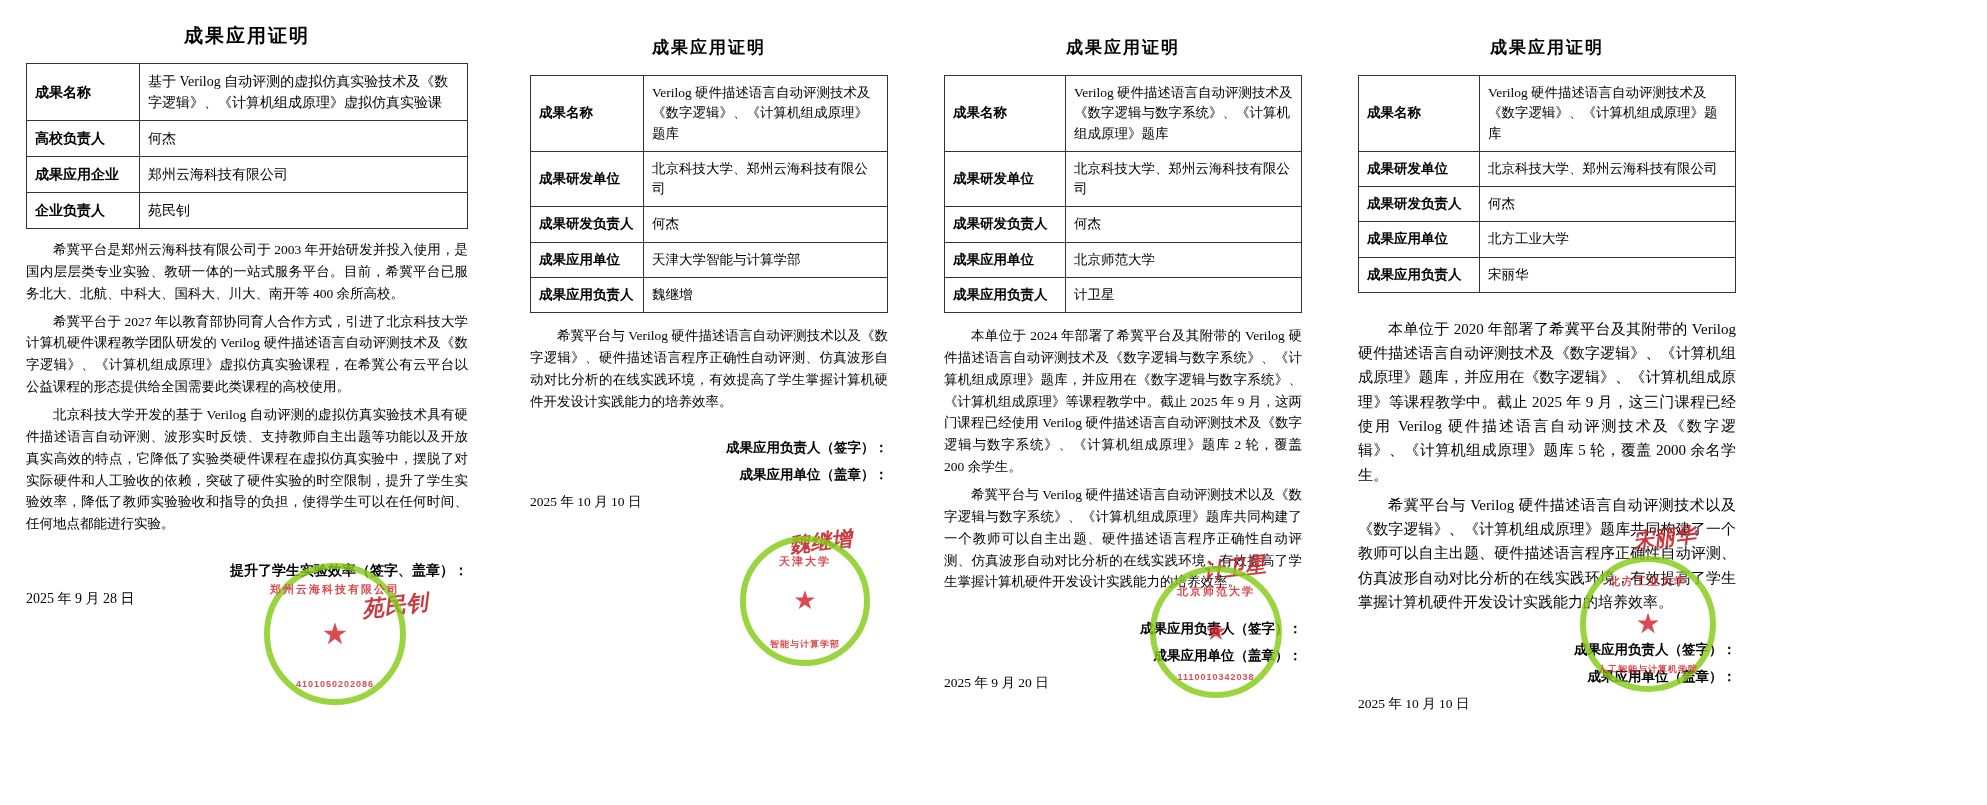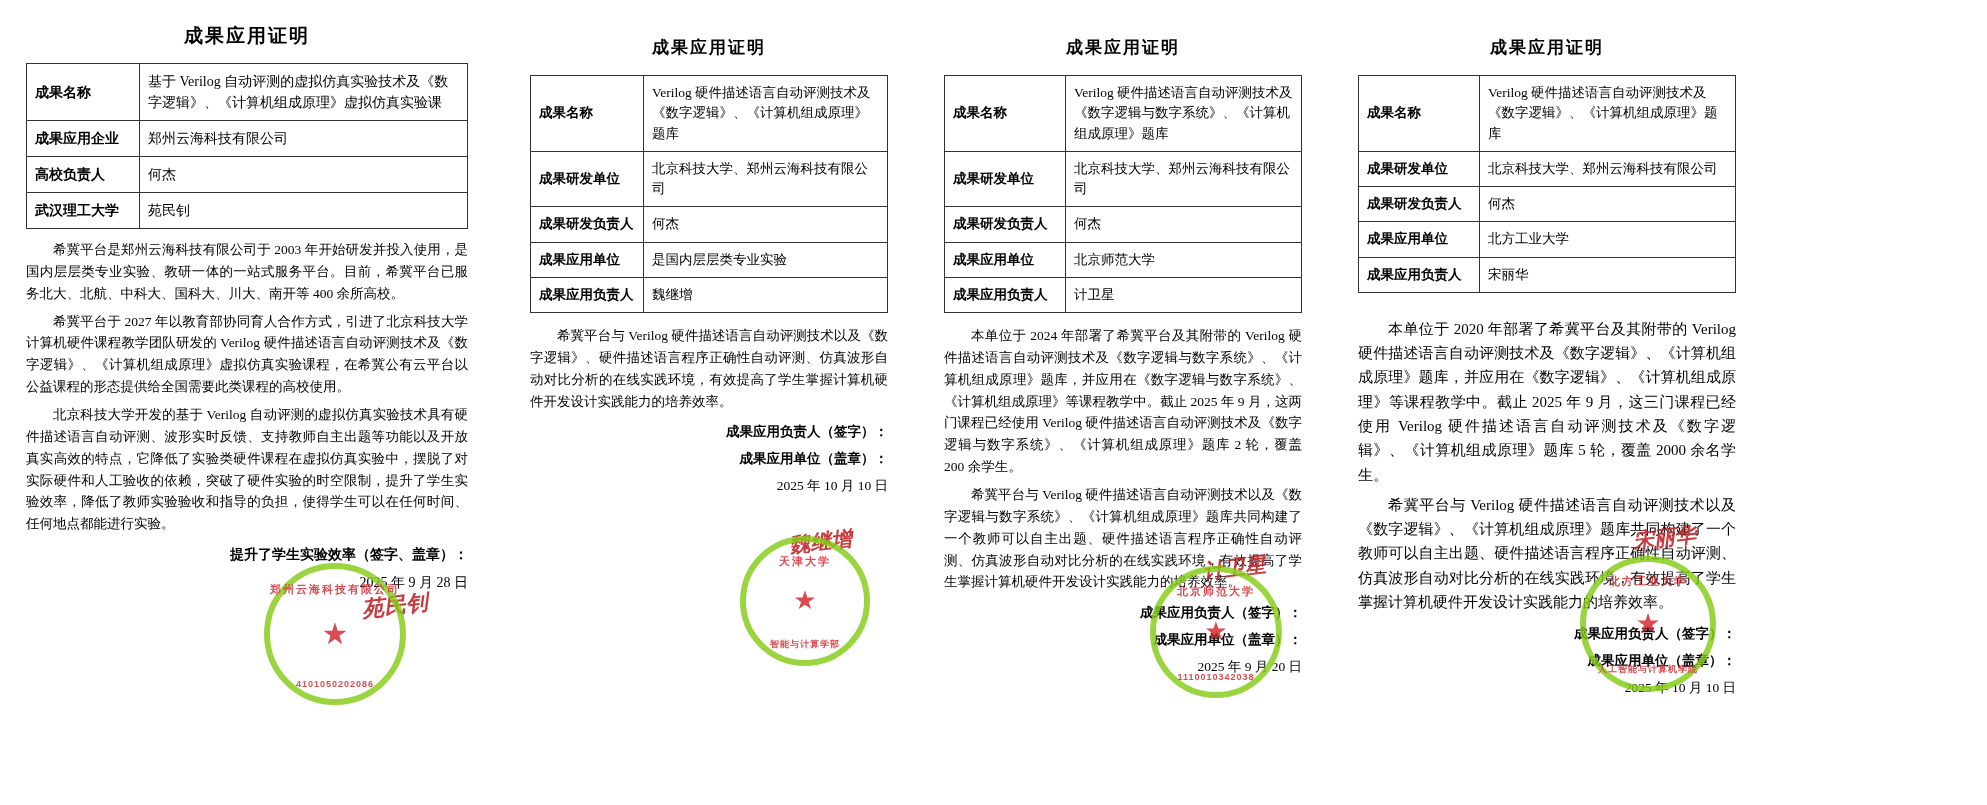--- a/index.html
+++ b/index.html
@@ -55,32 +55,32 @@
   table.meta td.v {
     text-align: left;
   }
   .body-text p {
     margin: 0 0 6px 0;
     text-indent: 2em;
     line-height: 1.62;
     text-align: justify;
   }
   .sign-block {
-    margin-top: 6px;
+    margin-top: 22px;
     line-height: 2.0;
   }
   .sign-line {
     text-align: right;
     white-space: nowrap;
   }
   .sign-line .lead {
     font-weight: bold;
   }
   .date-line {
-    text-align: right;
+    text-align: left;
     white-space: nowrap;
   }
   
   .seal {
     position: absolute;
     border-radius: 50%;
     border: 6px solid #84cc16;
     color: #d2232a;
     opacity: 0.82;
     pointer-events: none;
@@ -156,29 +156,29 @@
     <div class="doc-inner">
       <div class="doc-title">成果应用证明</div>
 
       <table class="meta">
         <tbody>
           <tr>
             <td class="k">成果名称</td>
             <td class="v">基于 Verilog 自动评测的虚拟仿真实验技术及《数字逻辑》、《计算机组成原理》虚拟仿真实验课</td>
           </tr>
           <tr>
+            <td class="k">高校负责人</td>
+            <td class="v">何杰</td>
+          </tr>
+          <tr>
             <td class="k">成果应用企业</td>
             <td class="v">郑州云海科技有限公司</td>
           </tr>
           <tr>
-            <td class="k">高校负责人</td>
-            <td class="v">何杰</td>
-          </tr>
-          <tr>
-            <td class="k">武汉理工大学</td>
+            <td class="k">企业负责人</td>
             <td class="v">苑民钊</td>
           </tr>
         </tbody>
       </table>
 
       <div class="body-text">
         <p>希冀平台是郑州云海科技有限公司于 2003 年开始研发并投入使用，是国内层层类专业实验、教研一体的一站式服务平台。目前，希冀平台已服务北大、北航、中科大、国科大、川大、南开等 400 余所高校。</p>
         <p>希冀平台于 2027 年以教育部协同育人合作方式，引进了北京科技大学计算机硬件课程教学团队研发的 Verilog 硬件描述语言自动评测技术及《数字逻辑》、《计算机组成原理》虚拟仿真实验课程，在希冀公有云平台以公益课程的形态提供给全国需要此类课程的高校使用。</p>
         <p>北京科技大学开发的基于 Verilog 自动评测的虚拟仿真实验技术具有硬件描述语言自动评测、波形实时反馈、支持教师自主出题等功能以及开放真实高效的特点，它降低了实验类硬件课程在虚拟仿真实验中，摆脱了对实际硬件和人工验收的依赖，突破了硬件实验的时空限制，提升了学生实验效率，降低了教师实验验收和指导的负担，使得学生可以在任何时间、任何地点都能进行实验。</p>
       </div>
@@ -213,21 +213,21 @@
           <tr>
             <td class="k">成果研发单位</td>
             <td class="v">北京科技大学、郑州云海科技有限公司</td>
           </tr>
           <tr>
             <td class="k">成果研发负责人</td>
             <td class="v">何杰</td>
           </tr>
           <tr>
             <td class="k">成果应用单位</td>
-            <td class="v">是国内层层类专业实验</td>
+            <td class="v">天津大学智能与计算学部</td>
           </tr>
           <tr>
             <td class="k">成果应用负责人</td>
             <td class="v">魏继增</td>
           </tr>
         </tbody>
       </table>
 
       <div class="body-text">
         <p>希冀平台与 Verilog 硬件描述语言自动评测技术以及《数字逻辑》、硬件描述语言程序正确性自动评测、仿真波形自动对比分析的在线实践环境，有效提高了学生掌握计算机硬件开发设计实践能力的培养效率。</p>

